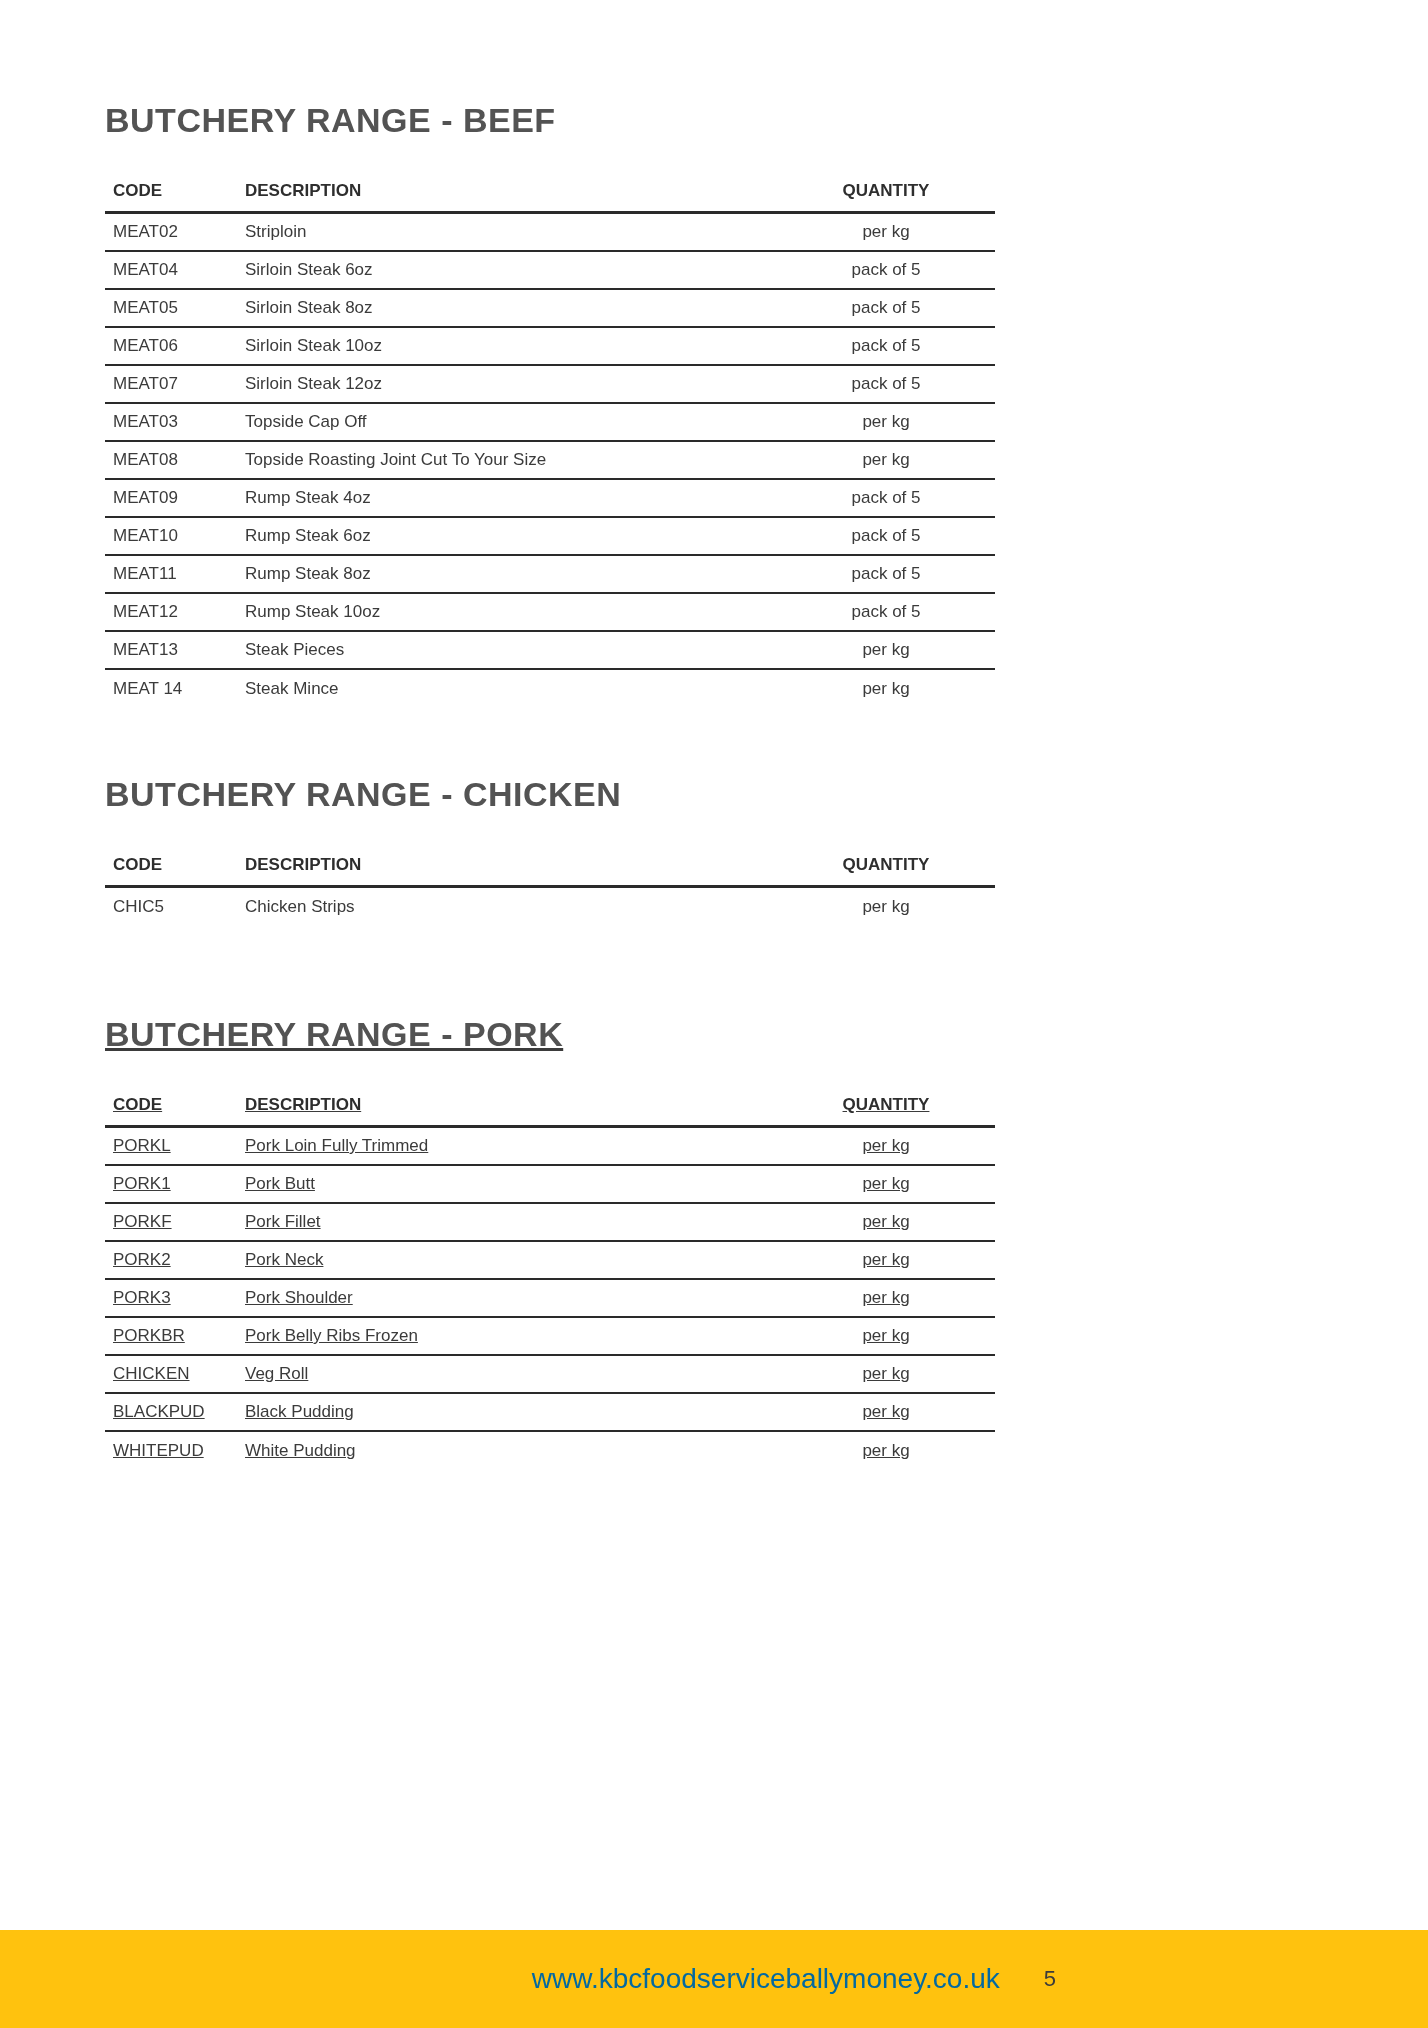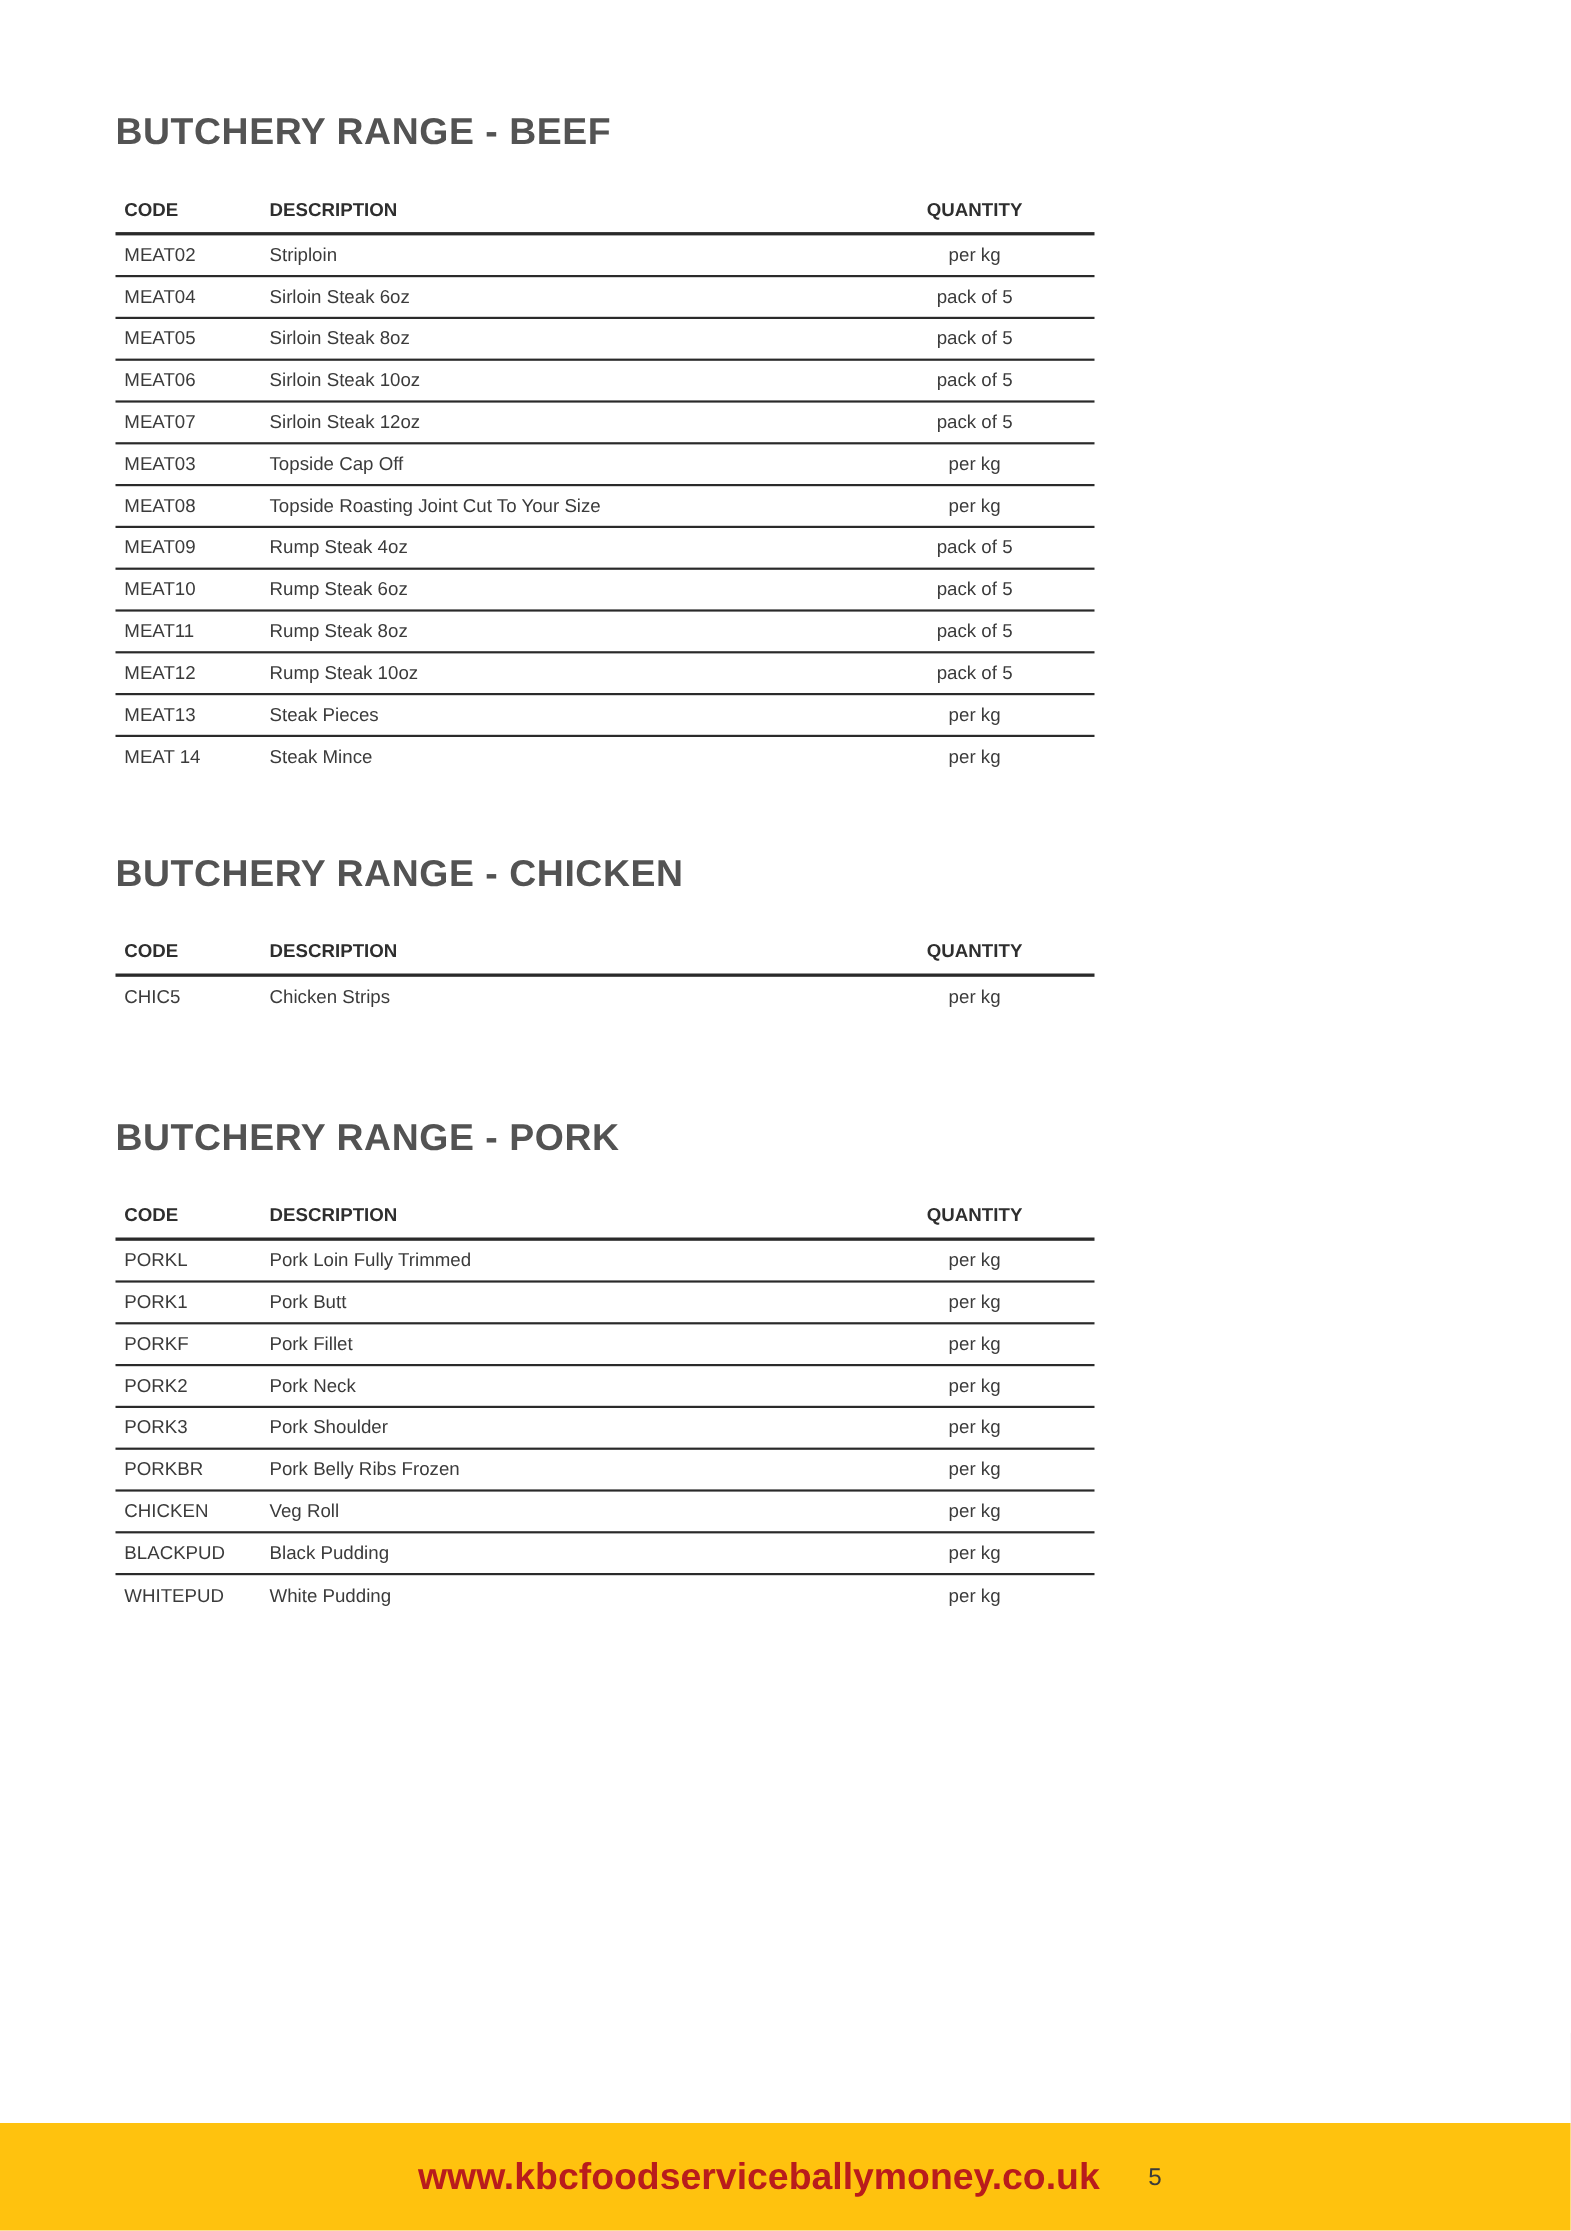--- a/index.html
+++ b/index.html
@@ -16,21 +16,21 @@
     margin: 0 auto;
     background: #ffffff;
     overflow: hidden;
     color: var(--text, #3b3b3b);
   }
   .content {
     padding: 104px 0 0 105px;
   }
   .section { width: 890px; }
   .section-chicken { margin-top: 70px; }
-  .section-pork { margin-top: 92px; }
+  .section-pork { margin-top: 92px; text-decoration: underline; }
   .section-title {
     margin: 0 0 34px 0;
     font-size: 34px;
     line-height: 32px;
     font-weight: bold;
     color: var(--title-gray, #535353);
     letter-spacing: 0.5px;
   }
   .table { width: 890px; }
   .trow {
@@ -55,23 +55,23 @@
     left: 0; right: 0; bottom: 0;
     height: 98px;
     background: var(--accent-yellow, #FFC20E);
     display: flex;
     align-items: center;
     justify-content: flex-end;
     gap: 44px;
     padding-right: 372px;
   }
   .footer-url {
-    font-size: 34px;
-    font-weight: bold;
-    color: #b91c1c;
+    font-size: 28px;
+    font-weight: normal;
+    color: #0369a1;
   }
   .footer-page {
     font-size: 22px;
     color: #3b3b3b;
   }
 </style>
 </head>
 <body>
 
 <div class="page" style="--accent-yellow: #FFC20E; --title-gray: #535353; --text: #3b3b3b; --rule: #2a2a2a;">

